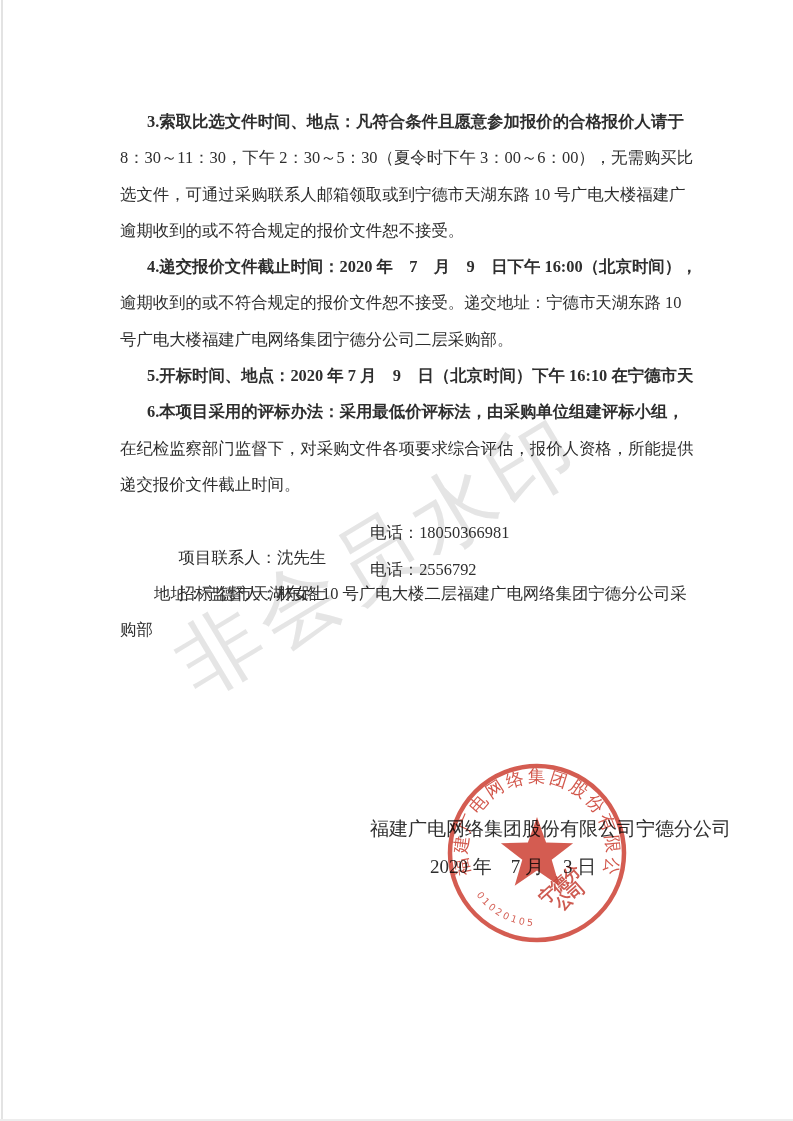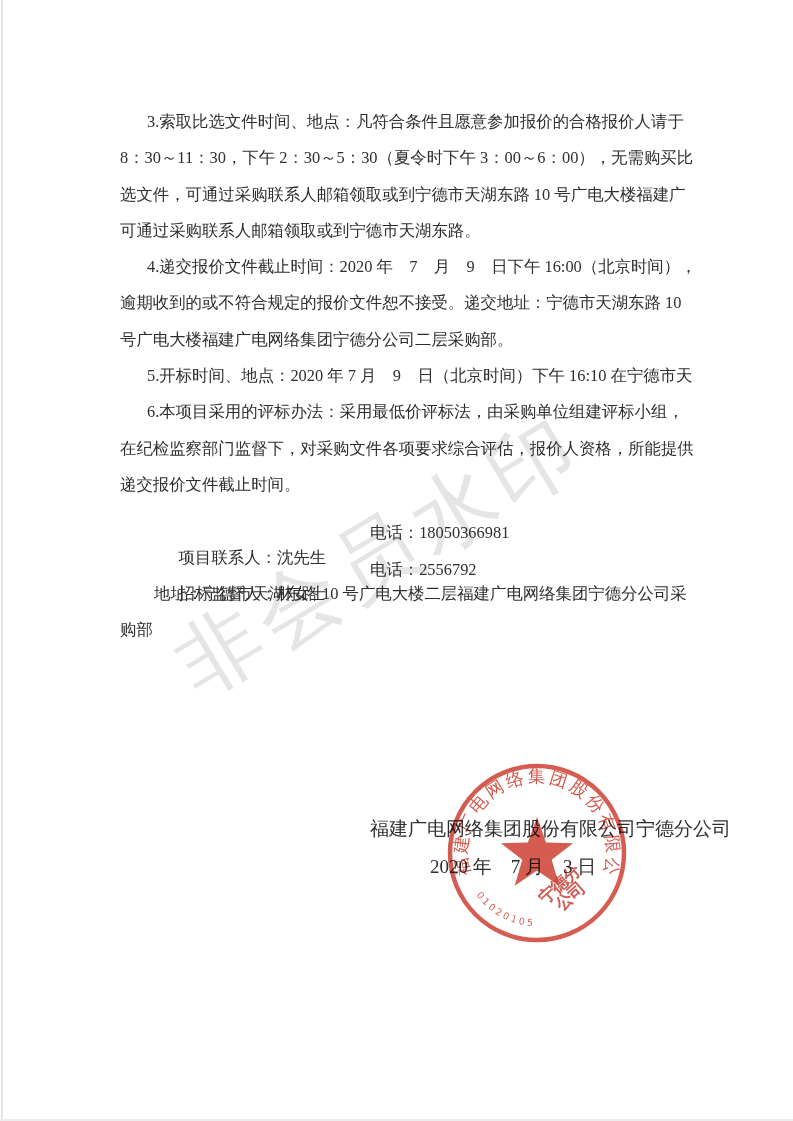--- a/index.html
+++ b/index.html
@@ -23,21 +23,21 @@
     color:#d6d6d6;opacity:0.62;z-index:1;
     font-family:"Liberation Sans","DejaVu Sans",sans-serif;
   }
 
   
   #content{
     position:absolute;left:120px;top:104px;width:562px;z-index:2;
     font-size:16.4px;line-height:36.3px;
   }
   .line{white-space:pre;height:36.3px;}
-  .indent{padding-left:27px;}
+  .indent{padding-left:27px;font-weight:bold;}
   .indent2{padding-left:34px;}
   .contact-row{position:relative;}
   .contact-row .phone{position:absolute;left:250px;top:12px;}
 
   #signature{
     position:absolute;left:120px;top:810px;width:600px;z-index:2;
     font-size:19px;line-height:38px;
   }
   .sig-company{padding-left:250px;white-space:pre;}
   .sig-date{padding-left:310px;white-space:pre;}
@@ -57,21 +57,21 @@
   <div class="edge-bottom"></div>
 
   <div id="watermark">非会员水印</div>
 
   <div id="content">
 
     <div>
       <div class="line indent">3.索取比选文件时间、地点：凡符合条件且愿意参加报价的合格报价人请于</div>
       <div class="line">8：30～11：30，下午 2：30～5：30（夏令时下午 3：00～6：00），无需购买比</div>
       <div class="line">选文件，可通过采购联系人邮箱领取或到宁德市天湖东路 10 号广电大楼福建广</div>
-      <div class="line">可通过采购联系人邮箱领取或到宁德市天湖东路。</div>
+      <div class="line">逾期收到的或不符合规定的报价文件恕不接受。</div>
     </div>
 
     <div>
       <div class="line indent">4.递交报价文件截止时间：2020 年　7　月　9　日下午 16:00（北京时间），</div>
       <div class="line">逾期收到的或不符合规定的报价文件恕不接受。递交地址：宁德市天湖东路 10</div>
       <div class="line">号广电大楼福建广电网络集团宁德分公司二层采购部。</div>
     </div>
 
     <div>
       <div class="line indent">5.开标时间、地点：2020 年 7 月　9　日（北京时间）下午 16:10 在宁德市天</div>

